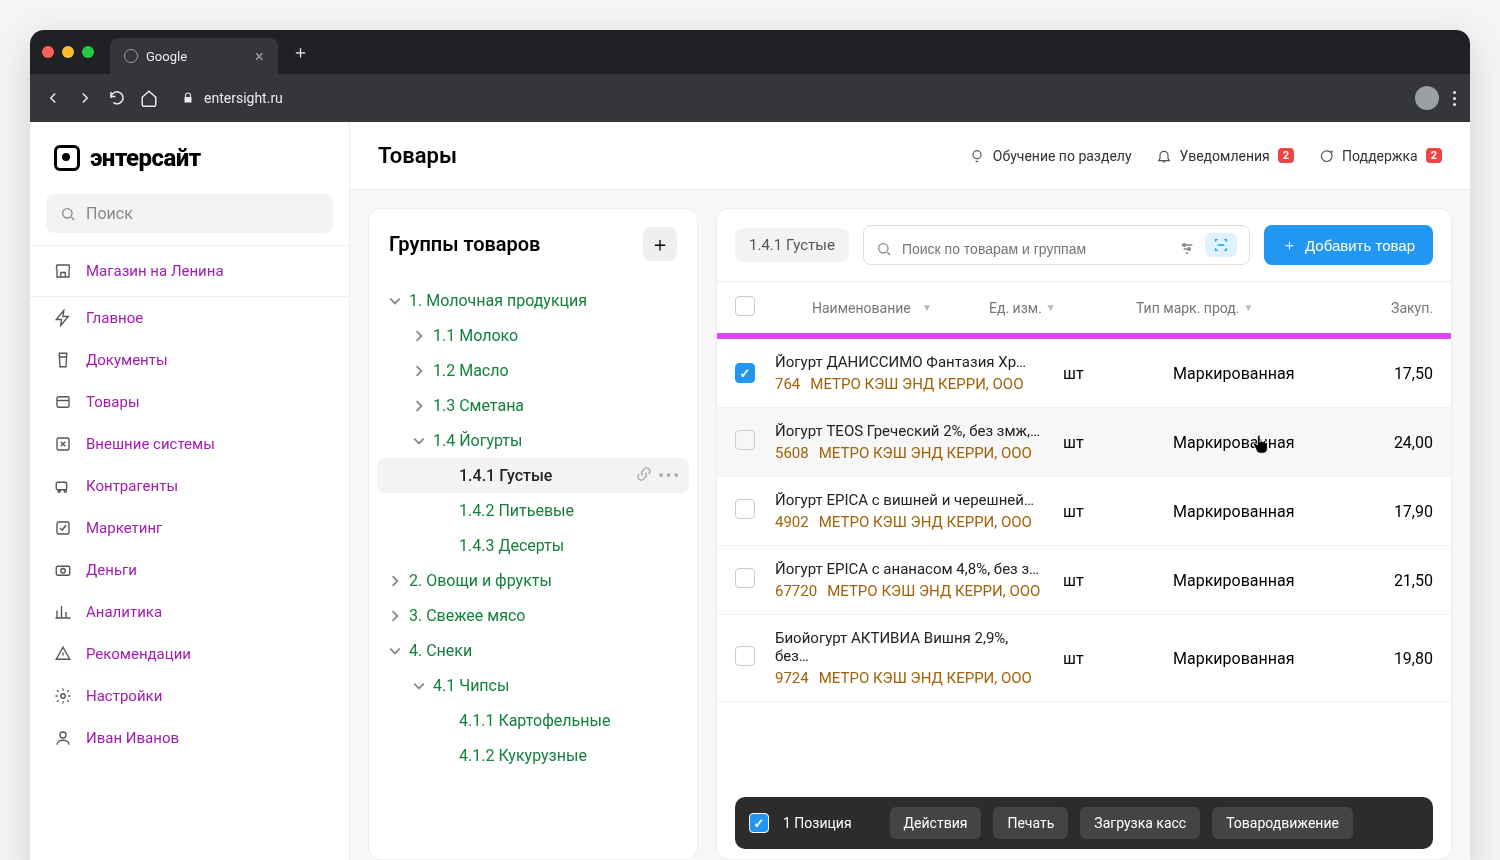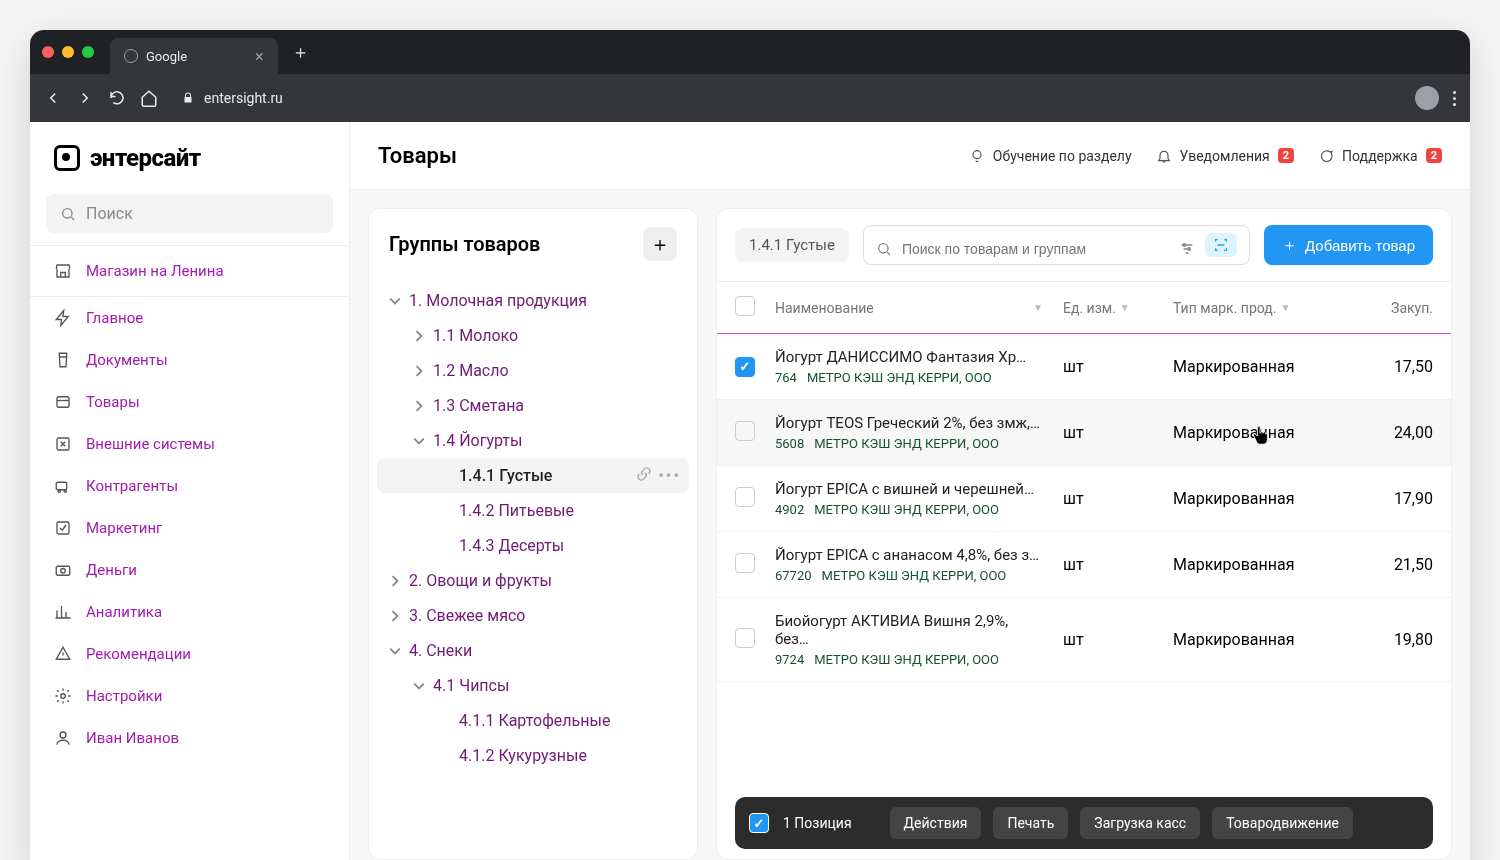--- a/index.html
+++ b/index.html
@@ -40,54 +40,54 @@
 .top-link svg{width:16px;height:16px;stroke:#555;fill:none;stroke-width:1.8;}
 .badge-red { background:#ef4444;color:#fff;font-size:11px;font-weight:700;padding:1px 5px;border-radius:4px;}
 
 .content-row { flex:1; display:flex; padding:18px; gap:18px; overflow:hidden;}
 .panel { background:#fff; border-radius:12px; border:1px solid #eee; display:flex; flex-direction:column; overflow:hidden;}
 .groups-panel { width:330px;}
 .groups-header { display:flex; align-items:center; justify-content:space-between; padding:18px 20px;}
 .groups-title { font-size:20px; font-weight:600;}
 .plus-btn { width:34px;height:34px;background:#efefef;border-radius:8px;display:flex;align-items:center;justify-content:center;font-size:20px;cursor:pointer;}
 .tree { flex:1; overflow-y:auto; padding:4px 8px 16px;}
-.tree-item { display:flex; align-items:center; gap:8px; padding:8px 8px 8px; font-size:16px; color:#701a75; cursor:pointer; border-radius:8px;}
+.tree-item { display:flex; align-items:center; gap:8px; padding:8px 8px 8px; font-size:16px; color:#15803d; cursor:pointer; border-radius:8px;}
 .tree-item .caret{width:12px;height:12px;flex-shrink:0;}
 .tree-item.l1{padding-left:12px;} .tree-item.l2{padding-left:36px;} .tree-item.l3{padding-left:62px;}
 .tree-item.selected { background:#f3f3f4; font-weight:500; color:#222;}
 .tree-item .tree-actions{margin-left:auto;display:flex;gap:6px;color:#aaa;}
 .tree-item .tree-actions svg{width:16px;height:16px;stroke:#aaa;}
 .dots{letter-spacing:2px;}
 
 .products-panel { flex:1; position:relative;}
 .products-toolbar { display:flex; align-items:center; padding:16px 18px; gap:14px;}
 .breadcrumb-chip { background:#f3f3f4; padding:8px 14px; border-radius:8px; font-size:15px; color:#555;}
 .product-search { flex:1; border:1px solid #ddd; border-radius:8px; display:flex; align-items:flex-end; padding:7px 12px; height:40px; gap:10px;}
 .product-search input { border:none; outline:none; flex:1; font-size:14px; background:transparent;}
 .product-search svg{width:16px;height:16px;stroke:#888;fill:none;}
 .filter-btn { display:flex;align-items:center;gap:4px;}
 .scan-chip { background:#e0f2fe; padding:4px 8px; border-radius:6px; display:flex;align-items:center;}
 .scan-chip svg{stroke:#0ea5e9;}
 .add-btn { background:#2196f3; color:#fff; border:none; border-radius:8px; padding:0 18px; height:40px; font-size:15px; display:flex;align-items:center;gap:8px;cursor:pointer;}
 
 .table { flex:1; overflow-y:auto;}
-.thead { display:flex; border-top:1px solid #eee; border-bottom:1px solid #d946ef; padding:14px 18px; font-size:14px; color:#777; align-items:center;}
+.thead { display:flex; border-top:1px solid #eee; border-bottom:6px solid #d946ef; padding:14px 18px; font-size:14px; color:#777; align-items:center;gap:37px;}
 .col-check{width:40px;}
 .col-name{flex:1; display:flex;justify-content:space-between;align-items:center;padding-right:20px;}
 .col-unit{width:110px;display:flex;align-items:center;gap:4px;}
 .col-mark{width:180px;display:flex;align-items:center;gap:4px;}
 .col-price{width:80px;text-align:right;}
 .sort-caret{font-size:10px;color:#bbb;}
 .trow { display:flex; padding:14px 18px; border-bottom:1px solid #f1f1f1; align-items:center;}
 .trow.hovered{background:#f7f7f8;}
 .checkbox { width:20px;height:20px;border:1.5px solid #ccc;border-radius:4px;display:inline-flex;align-items:center;justify-content:center;cursor:pointer;}
 .checkbox.checked{background:#2196f3;border-color:#2196f3;}
 .checkbox.checked::after{content:"✓";color:#fff;font-size:13px;font-weight:700;}
 .product-name{font-size:15px;color:#222;margin-bottom:4px;}
-.product-meta{font-size:13px;color:#14532d;}
+.product-meta{font-size:15px;color:#a16207;}
 .product-meta .sku{margin-right:10px;}
 .cursor-hand{position:absolute;width:22px;height:22px;}
 
 .action-bar { position:absolute; bottom:10px; left:18px; right:18px; background:#2c2c2c; border-radius:10px; padding:10px 14px; display:flex; align-items:center; gap:14px; color:#fff; font-size:14px;}
 .action-bar .checkbox{border-color:#fff;}
 .action-bar .action-btn{background:#444;padding:8px 14px;border-radius:6px;cursor:pointer;}
 </style>
 </head>
 <body>
 

